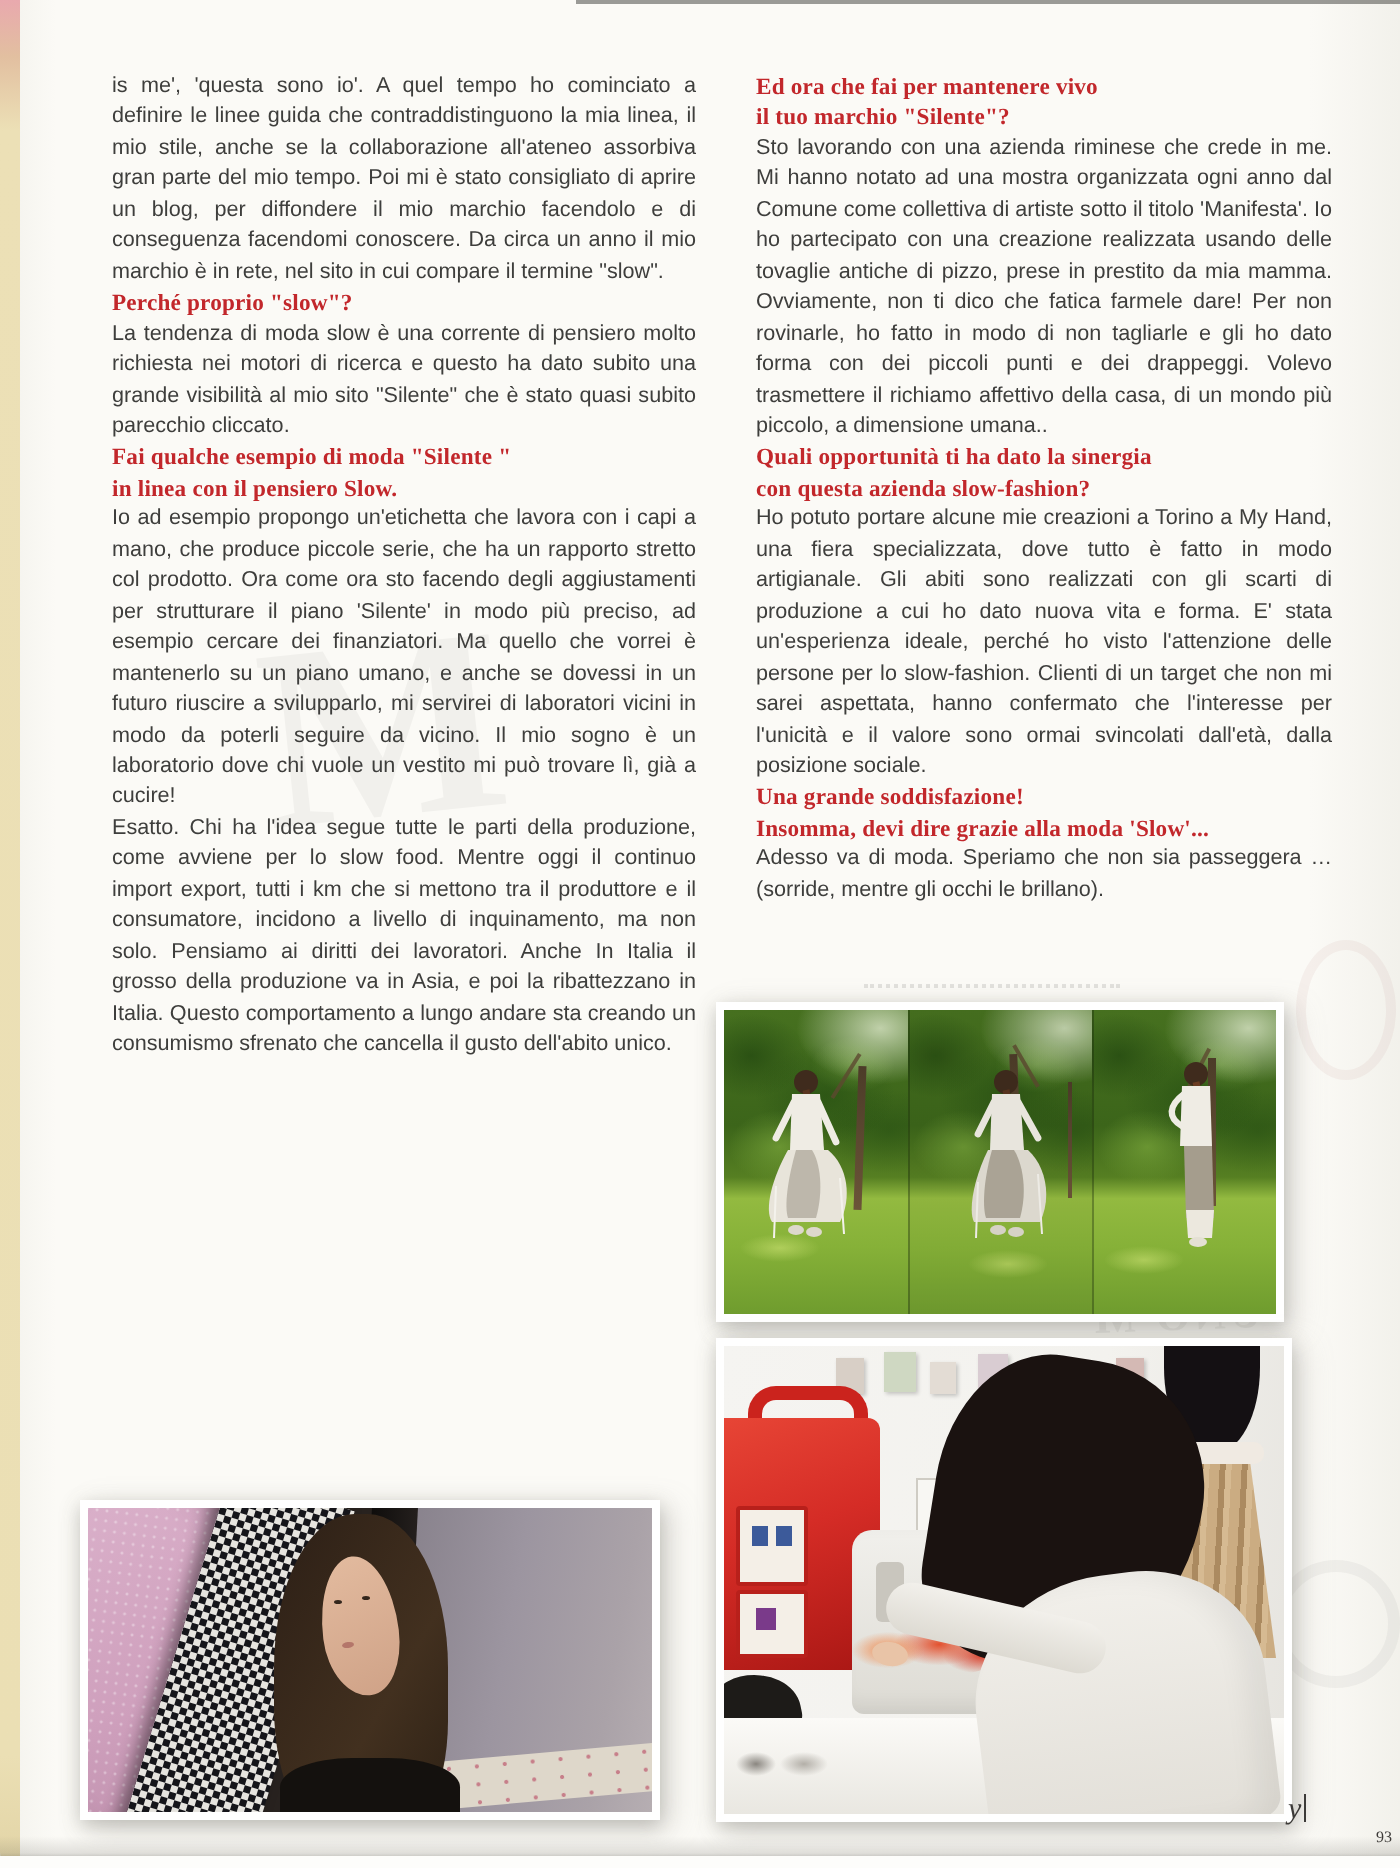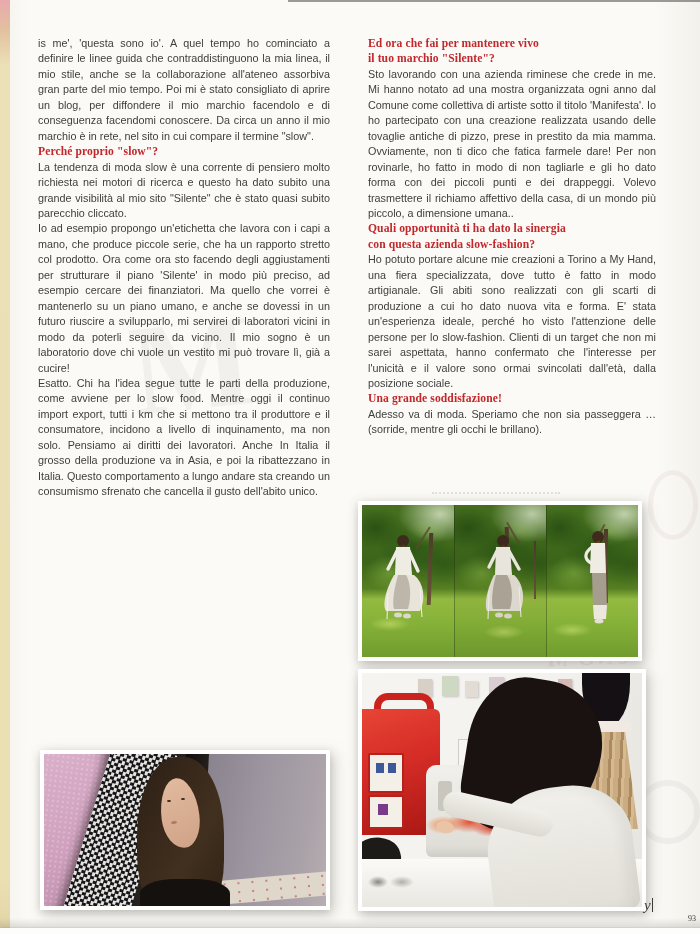--- a/index.html
+++ b/index.html
@@ -16,22 +16,22 @@
   .bottom-white{position:absolute;left:0;top:928px;width:100%;height:6px;background:#fdfdfb;}
   
   .ghost{position:absolute;color:#000;pointer-events:none;}
   .ghost-m{left:130px;top:290px;font:bold 130px "Liberation Serif",serif;opacity:.035;transform:rotate(-6deg);}
   .ghost-uno{left:545px;top:645px;font:bold 22px "Liberation Serif",serif;opacity:.10;transform:scaleX(-1) rotate(2deg);letter-spacing:2px;color:#6a6a66;}
   .ghost-dots{left:432px;top:492px;width:128px;height:0;border-top:2px dotted #9a9a94;opacity:.25;}
   .ghost-swirl{left:636px;top:780px;width:52px;height:52px;border:6px solid rgba(120,118,110,.07);border-radius:50%;}
   .ghost-swirl2{left:648px;top:470px;width:40px;height:60px;border:5px solid rgba(150,60,60,.06);border-radius:50%;}
   
   .col{position:absolute;top:36px;}
-  .col.left{left:38px;width:292px;}
-  .col.right{left:368px;width:288px;}
+  .col.left{left:56px;width:292px;}
+  .col.right{left:378px;width:288px;}
   .col p.a{margin:0;font-size:10.8px;line-height:15.45px;text-align:justify;color:#3e3e3c;}
   .col h3.q{margin:0;font-family:"Liberation Serif",serif;font-weight:bold;
     font-size:11.6px;line-height:15.45px;color:#c2272b;letter-spacing:.1px;white-space:pre-line;text-align:left;}
   
   .photo{position:absolute;background:#fff;padding:4px;box-shadow:0 3px 9px rgba(110,108,100,.35),6px 4px 14px rgba(150,148,140,.25);}
   .ph-inner{position:relative;overflow:hidden;width:100%;height:100%;}
   
   .triptych{left:358px;top:501px;width:276px;height:152px;}
   .panel{position:absolute;top:0;height:100%;width:92px;overflow:hidden;
     background:
@@ -99,32 +99,35 @@
   <div class="ghost ghost-m">M</div>
   <div class="ghost ghost-uno">UNO'M</div>
   <div class="ghost ghost-dots"></div>
   <div class="ghost ghost-swirl"></div>
   <div class="ghost ghost-swirl2"></div>
 
   <div class="col left">
     <p class="a">is me', 'questa sono io'. A quel tempo ho cominciato a definire le linee guida che contraddistinguono la mia linea, il mio stile, anche se la collaborazione all'ateneo assorbiva gran parte del mio tempo. Poi mi è stato consigliato di aprire un blog, per diffondere il mio marchio facendolo e di conseguenza facendomi conoscere. Da circa un anno il mio marchio è in rete, nel sito in cui compare il termine "slow".</p>
     <h3 class="q">Perché proprio "slow"?</h3>
     <p class="a">La tendenza di moda slow è una corrente di pensiero molto richiesta nei motori di ricerca e questo ha dato subito una grande visibilità al mio sito "Silente" che è stato quasi subito parecchio cliccato.</p>
+    <h3 class="q">Fai qualche esempio di moda "Silente "
+in linea con il pensiero Slow.</h3>
     <p class="a">Io ad esempio propongo un'etichetta che lavora con i capi a mano, che produce piccole serie, che ha un rapporto stretto col prodotto. Ora come ora sto facendo degli aggiustamenti per strutturare il piano 'Silente' in modo più preciso, ad esempio cercare dei finanziatori. Ma quello che vorrei è mantenerlo su un piano umano, e anche se dovessi in un futuro riuscire a svilupparlo, mi servirei di laboratori vicini in modo da poterli seguire da vicino. Il mio sogno è un laboratorio dove chi vuole un vestito mi può trovare lì, già a cucire!</p>
     <p class="a">Esatto. Chi ha l'idea segue tutte le parti della produzione, come avviene per lo slow food. Mentre oggi il continuo import export, tutti i km che si mettono tra il produttore e il consumatore, incidono a livello di inquinamento, ma non solo. Pensiamo ai diritti dei lavoratori. Anche In Italia il grosso della produzione va in Asia, e poi la ribattezzano in Italia. Questo comportamento a lungo andare sta creando un consumismo sfrenato che cancella il gusto dell'abito unico.</p>
   </div>
 
   <div class="col right">
     <h3 class="q">Ed ora che fai per mantenere vivo
 il tuo marchio "Silente"?</h3>
     <p class="a">Sto lavorando con una azienda riminese che crede in me. Mi hanno notato ad una mostra organizzata ogni anno dal Comune come collettiva di artiste sotto il titolo 'Manifesta'. Io ho partecipato con una creazione realizzata usando delle tovaglie antiche di pizzo, prese in prestito da mia mamma. Ovviamente, non ti dico che fatica farmele dare! Per non rovinarle, ho fatto in modo di non tagliarle e gli ho dato forma con dei piccoli punti e dei drappeggi. Volevo trasmettere il richiamo affettivo della casa, di un mondo più piccolo, a dimensione umana..</p>
     <h3 class="q">Quali opportunità ti ha dato la sinergia
 con questa azienda slow-fashion?</h3>
     <p class="a">Ho potuto portare alcune mie creazioni a Torino a My Hand, una fiera specializzata, dove tutto è fatto in modo artigianale. Gli abiti sono realizzati con gli scarti di produzione a cui ho dato nuova vita e forma. E' stata un'esperienza ideale, perché ho visto l'attenzione delle persone per lo slow-fashion. Clienti di un target che non mi sarei aspettata, hanno confermato che l'interesse per l'unicità e il valore sono ormai svincolati dall'età, dalla posizione sociale.</p>
     <h3 class="q">Una grande soddisfazione!</h3>
+    <h3 class="q">Insomma, devi dire grazie alla moda 'Slow'...</h3>
     <p class="a">Adesso va di moda. Speriamo che non sia passeggera … (sorride, mentre gli occhi le brillano).</p>
   </div>
 
   <div class="photo triptych" aria-label="Three sequential outdoor frames of a model in a white top and long grey skirt posing on a lawn in front of trees">
     <div class="ph-inner">
 
       <div class="panel" style="left:0;">
         <div class="trunk" style="left:66px;top:28px;height:72px;transform:rotate(2deg);"></div>
         <div class="branch" style="left:60px;top:20px;height:26px;transform:rotate(32deg);"></div>
         <div class="sun" style="left:8px;top:112px;"></div>

